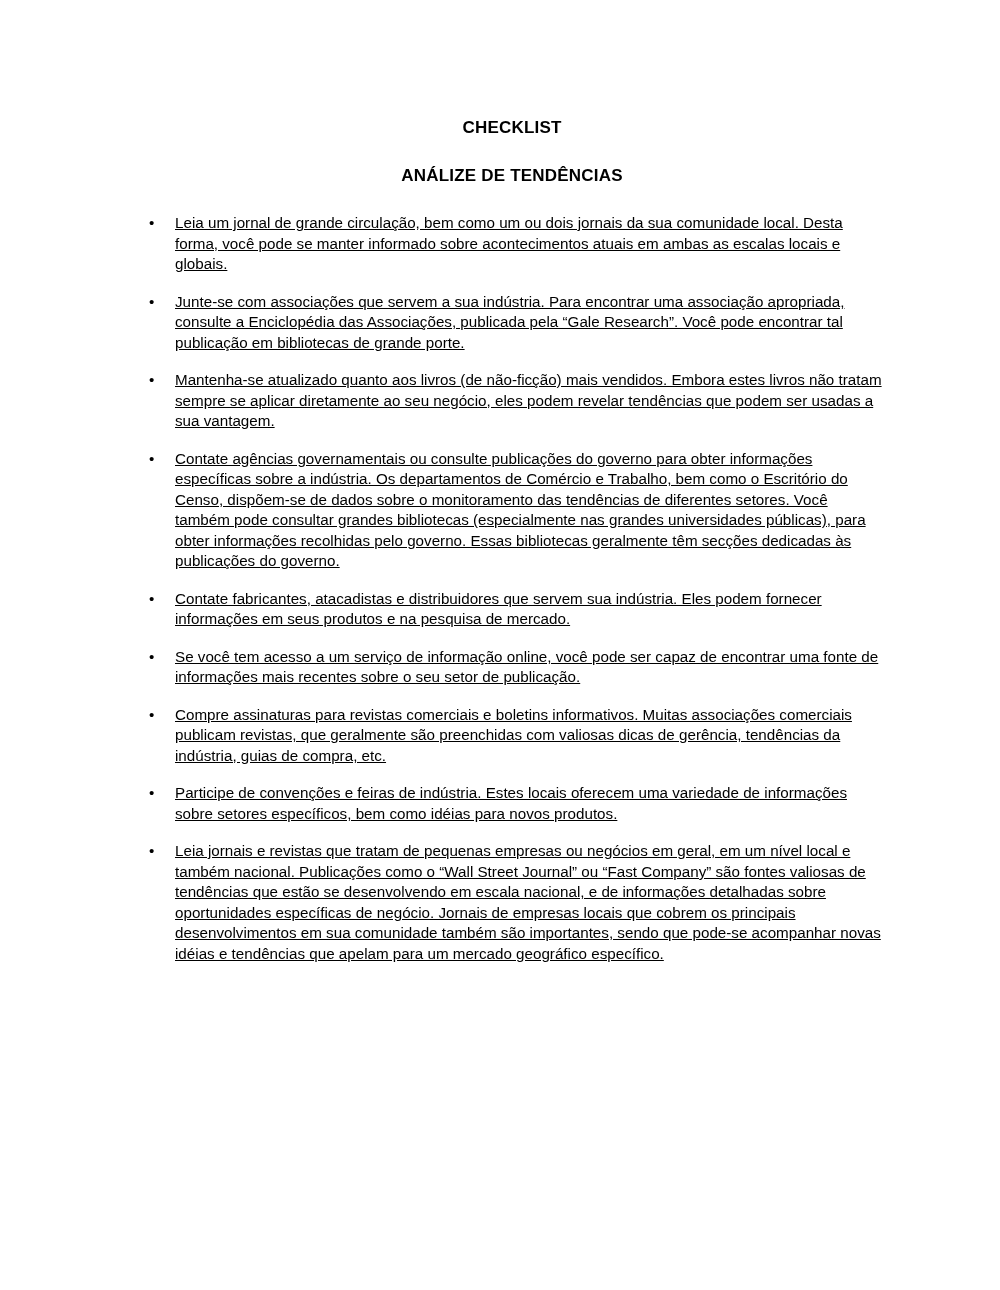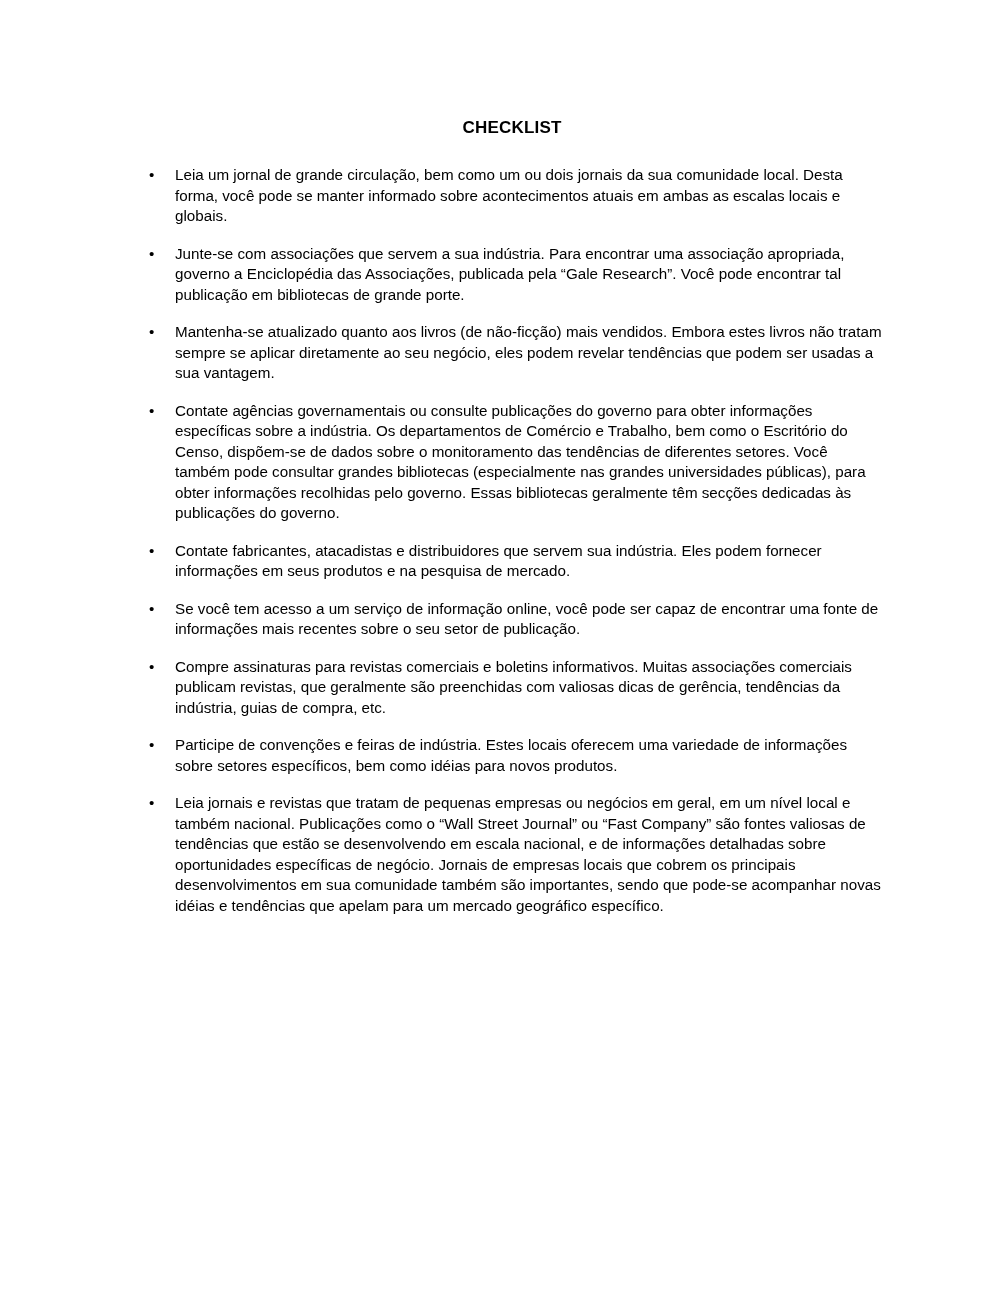--- a/index.html
+++ b/index.html
@@ -71,42 +71,44 @@
     position: absolute;
     left: 11px;
     top: 0;
     width: 12px;
     font-size: 15.2px;
     line-height: 20.5px;
     text-align: left;
   }
   .bullet-text {
     display: block;
+    text-decoration: underline;
   }
 </style>
 </head>
 <body>
 
 <div class="page">
   <div class="content">
 
     <h1 class="doc-title">CHECKLIST</h1>
 
+    <h2 class="doc-subtitle">ANÁLIZE DE TENDÊNCIAS</h2>
 
 
     <ul class="bullet-list">
 
       <li class="bullet-item">
         <span class="bullet-marker">•</span>
         <span class="bullet-text">Leia um jornal de grande circulação, bem como um ou dois jornais da sua comunidade local. Desta forma, você pode se manter informado sobre acontecimentos atuais em ambas as escalas locais e globais.</span>
       </li>
 
       <li class="bullet-item">
         <span class="bullet-marker">•</span>
-        <span class="bullet-text">Junte-se com associações que servem a sua indústria. Para encontrar uma associação apropriada, governo a Enciclopédia das Associações, publicada pela “Gale Research”. Você pode encontrar tal publicação em bibliotecas de grande porte.</span>
+        <span class="bullet-text">Junte-se com associações que servem a sua indústria. Para encontrar uma associação apropriada, consulte a Enciclopédia das Associações, publicada pela “Gale Research”. Você pode encontrar tal publicação em bibliotecas de grande porte.</span>
       </li>
 
       <li class="bullet-item">
         <span class="bullet-marker">•</span>
         <span class="bullet-text">Mantenha-se atualizado quanto aos livros (de não-ficção) mais vendidos. Embora estes livros não tratam sempre se aplicar diretamente ao seu negócio, eles podem revelar tendências que podem ser usadas a sua vantagem.</span>
       </li>
 
       <li class="bullet-item">
         <span class="bullet-marker">•</span>
         <span class="bullet-text">Contate agências governamentais ou consulte publicações do governo para obter informações específicas sobre a indústria. Os departamentos de Comércio e Trabalho, bem como o Escritório do Censo, dispõem-se de dados sobre o monitoramento das tendências de diferentes setores. Você também pode consultar grandes bibliotecas (especialmente nas grandes universidades públicas), para obter informações recolhidas pelo governo. Essas bibliotecas geralmente têm secções dedicadas às publicações do governo.</span>

